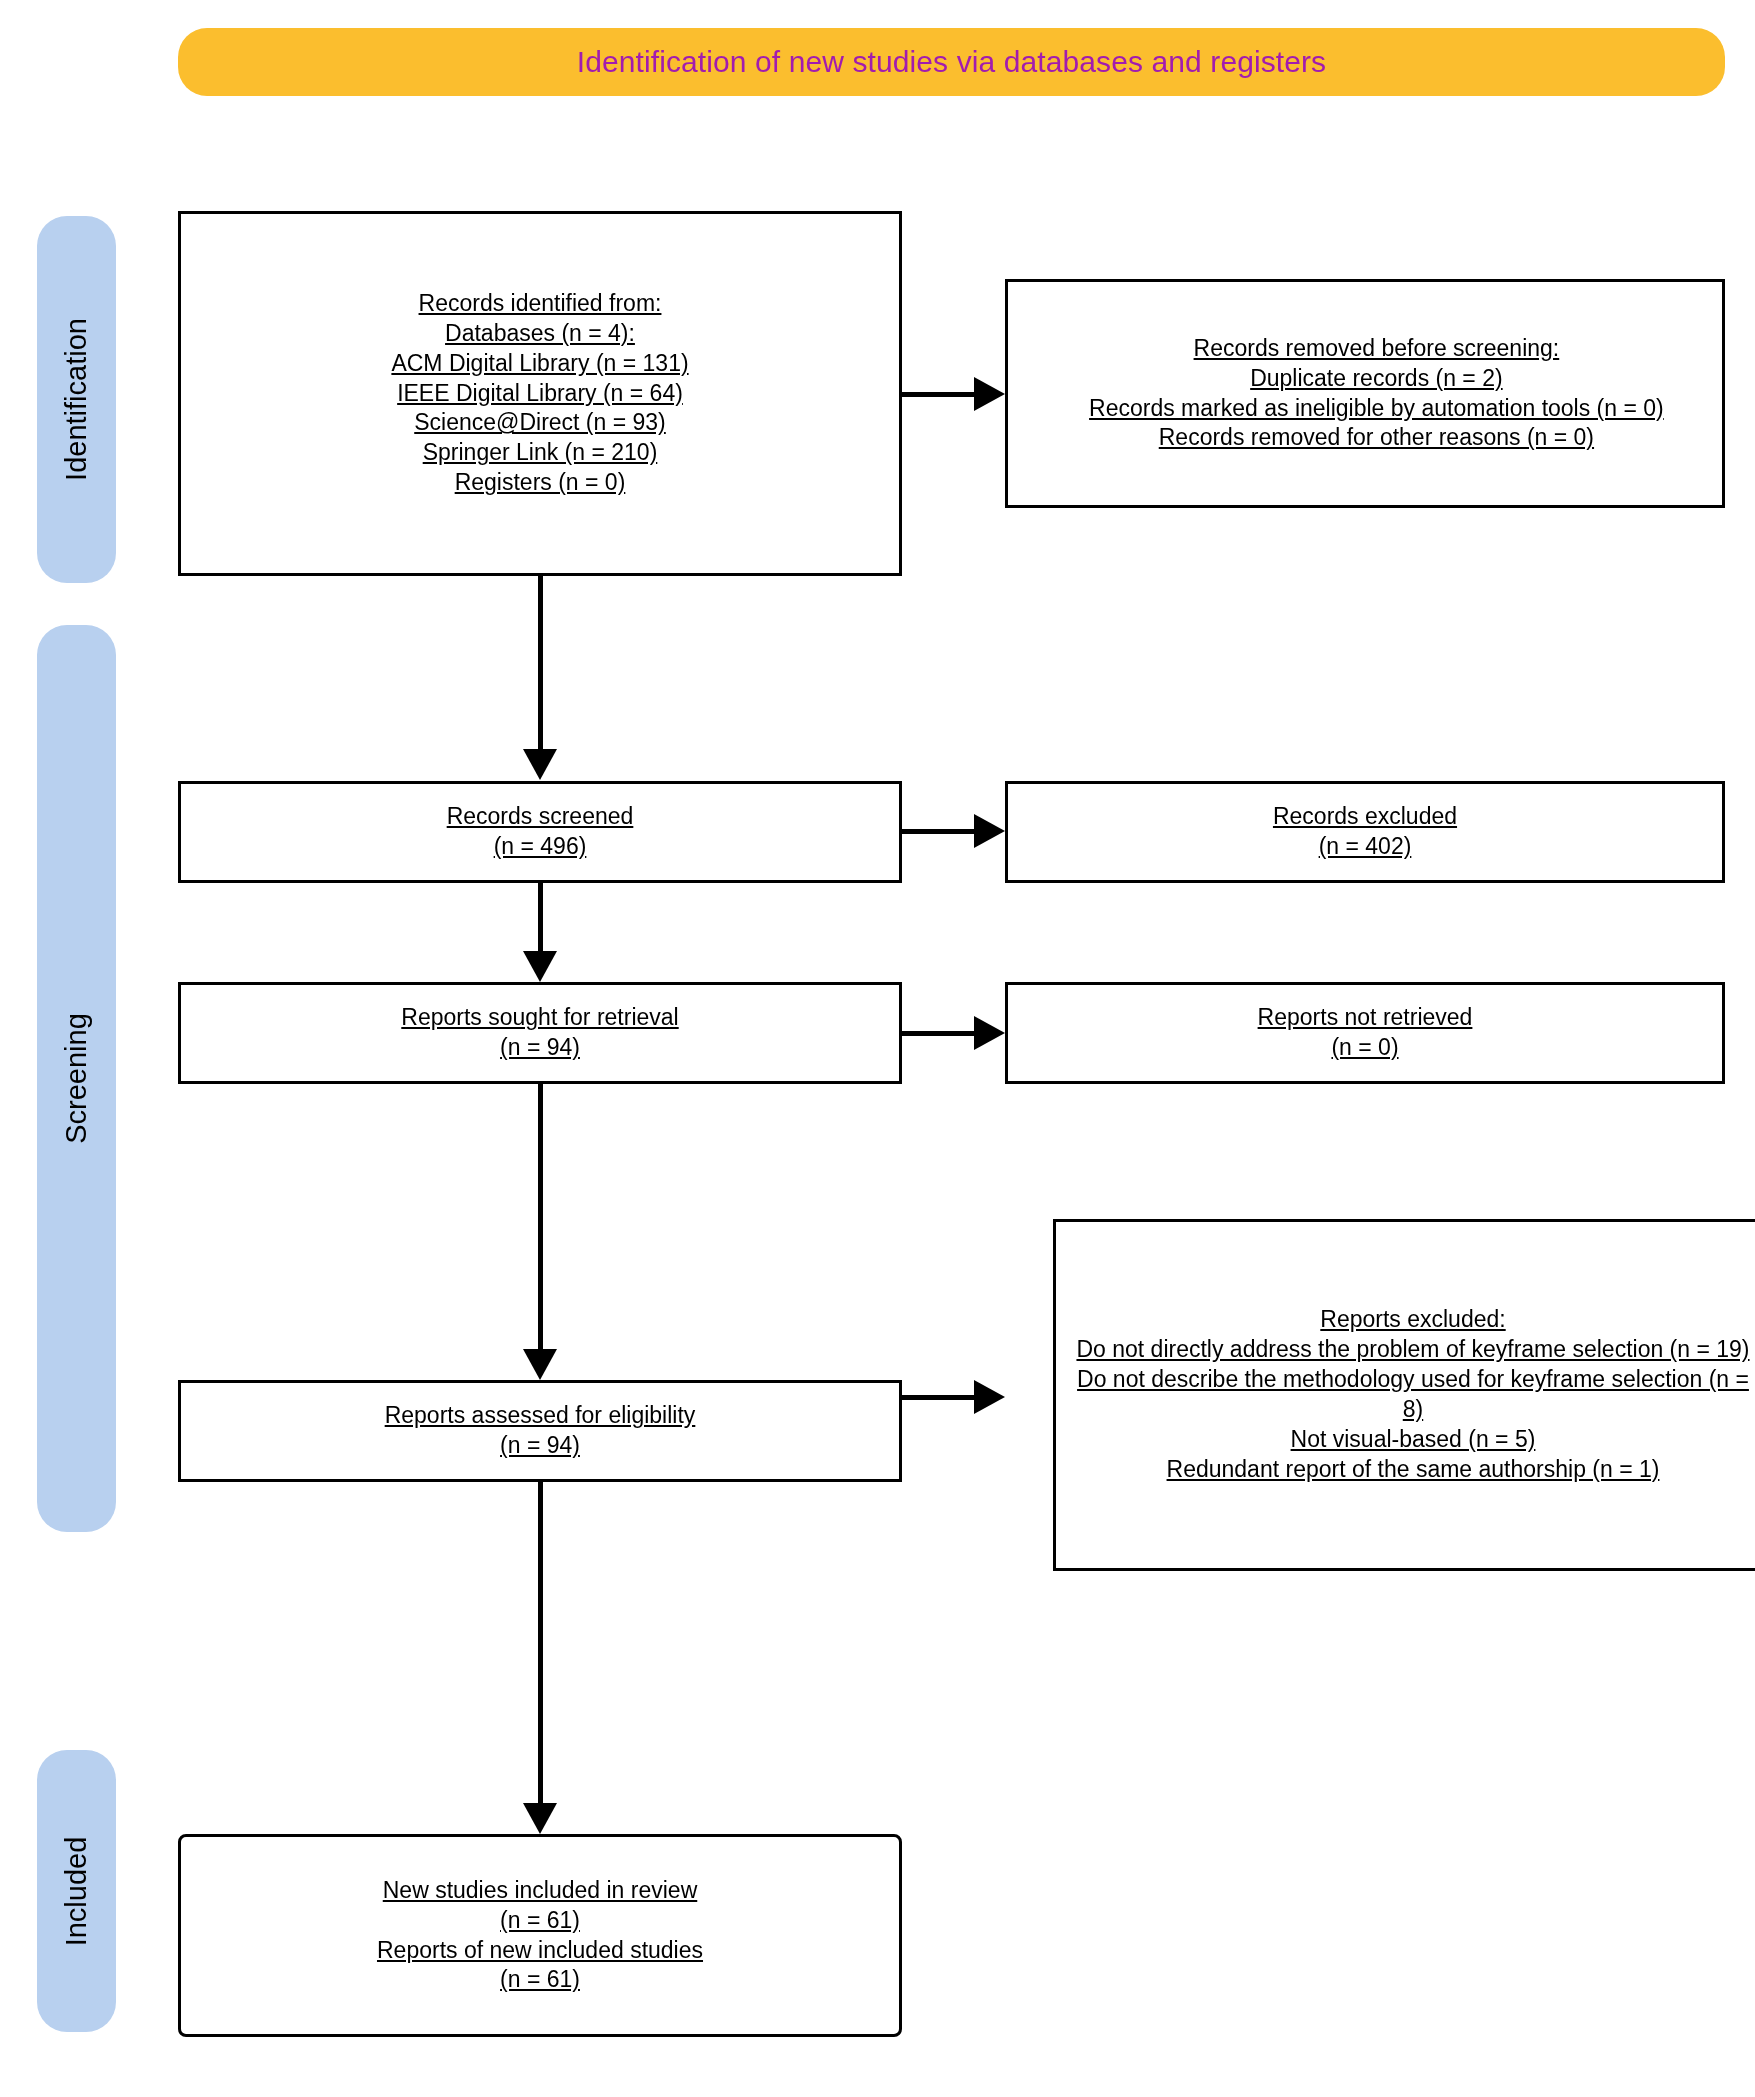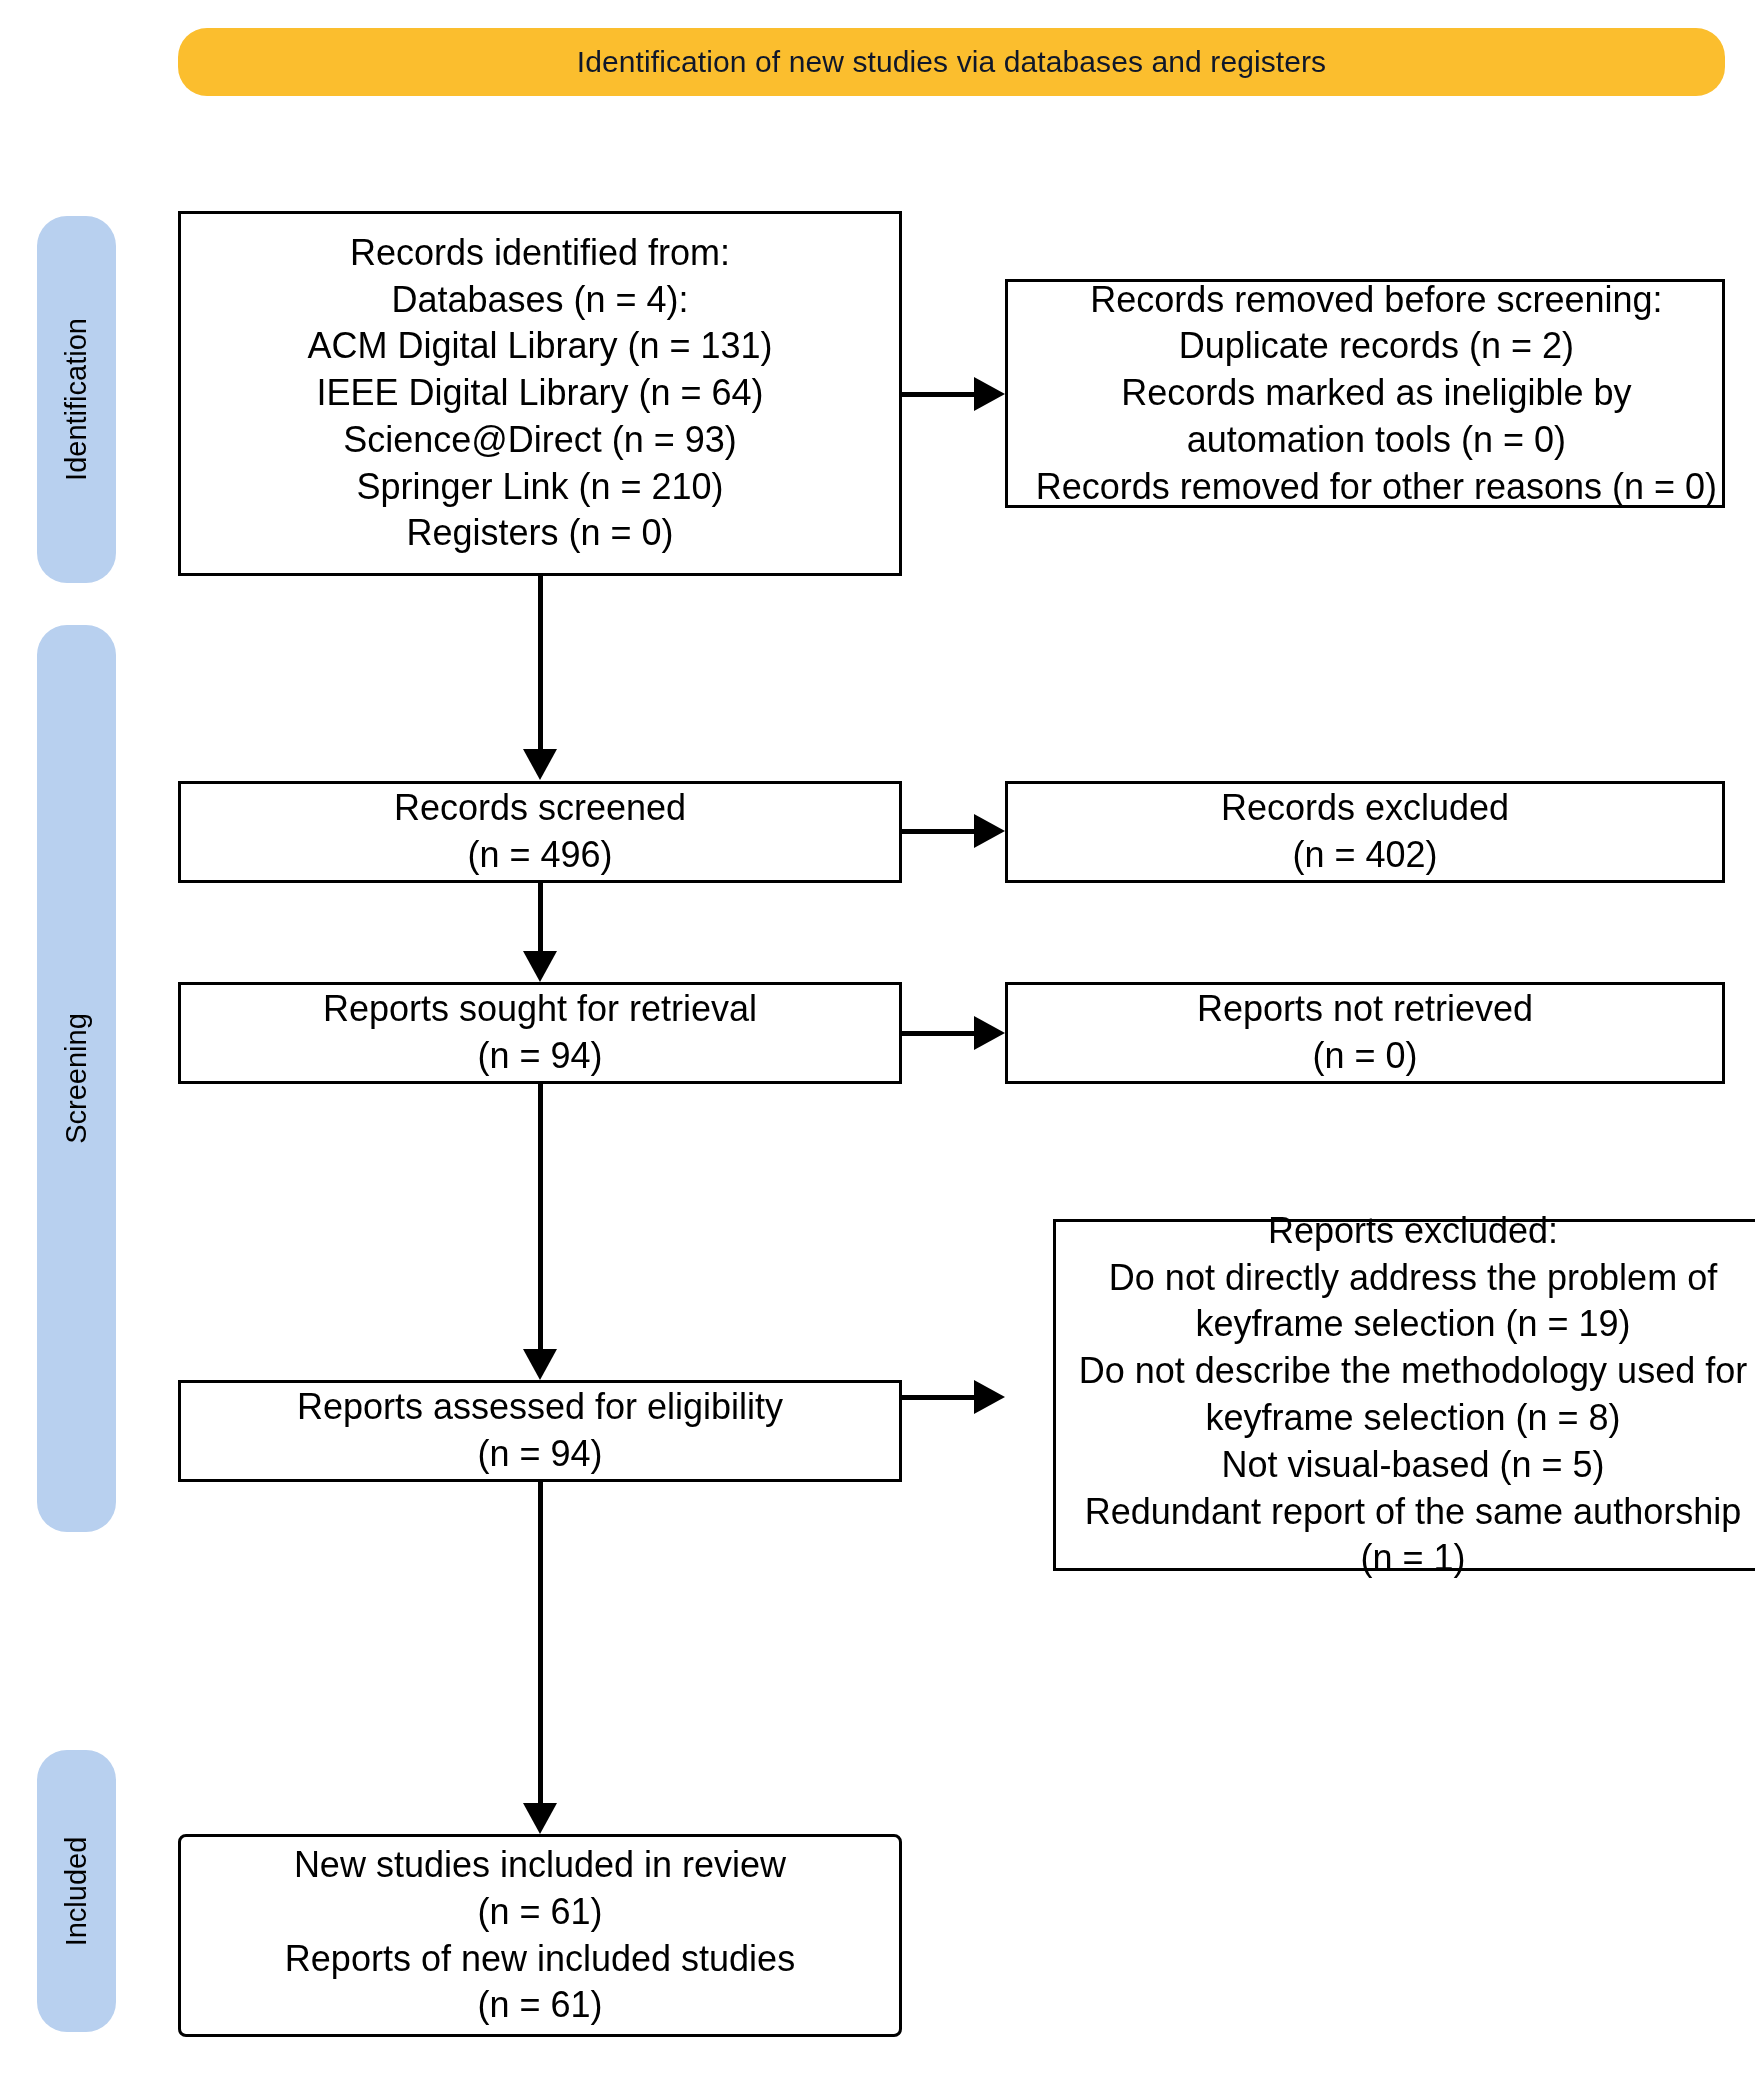--- a/index.html
+++ b/index.html
@@ -24,21 +24,21 @@
     position: absolute;
     background: #FBBE2E;
     border-radius: 29px;
     display: flex;
     align-items: center;
     justify-content: center;
     text-align: center;
   }
   .banner-text {
     font-size: 30px;
-    color: #0f172a;
+    color: #a21caf;
     letter-spacing: 0.1px;
     white-space: nowrap;
   }
 
   
   .stage {
     position: absolute;
     background: #B8D0EF;
     border-radius: 30px;
     display: flex;
@@ -59,24 +59,25 @@
     border: 3.9px solid #000000;
     box-sizing: border-box;
     display: flex;
     flex-direction: column;
     align-items: center;
     justify-content: center;
     text-align: center;
     padding: 3.9px 9.2px;
   }
   .box .line {
-    font-size: 36px;
+    font-size: 23px;
     line-height: 1.30;
     color: #000;
     white-space: nowrap;
+    text-decoration: underline;
   }
   .box .line.wrap { white-space: normal; }
 
   
   .vline {
     position: absolute;
     background: #000;
     width: 4.6px;
   }
   .hline {

